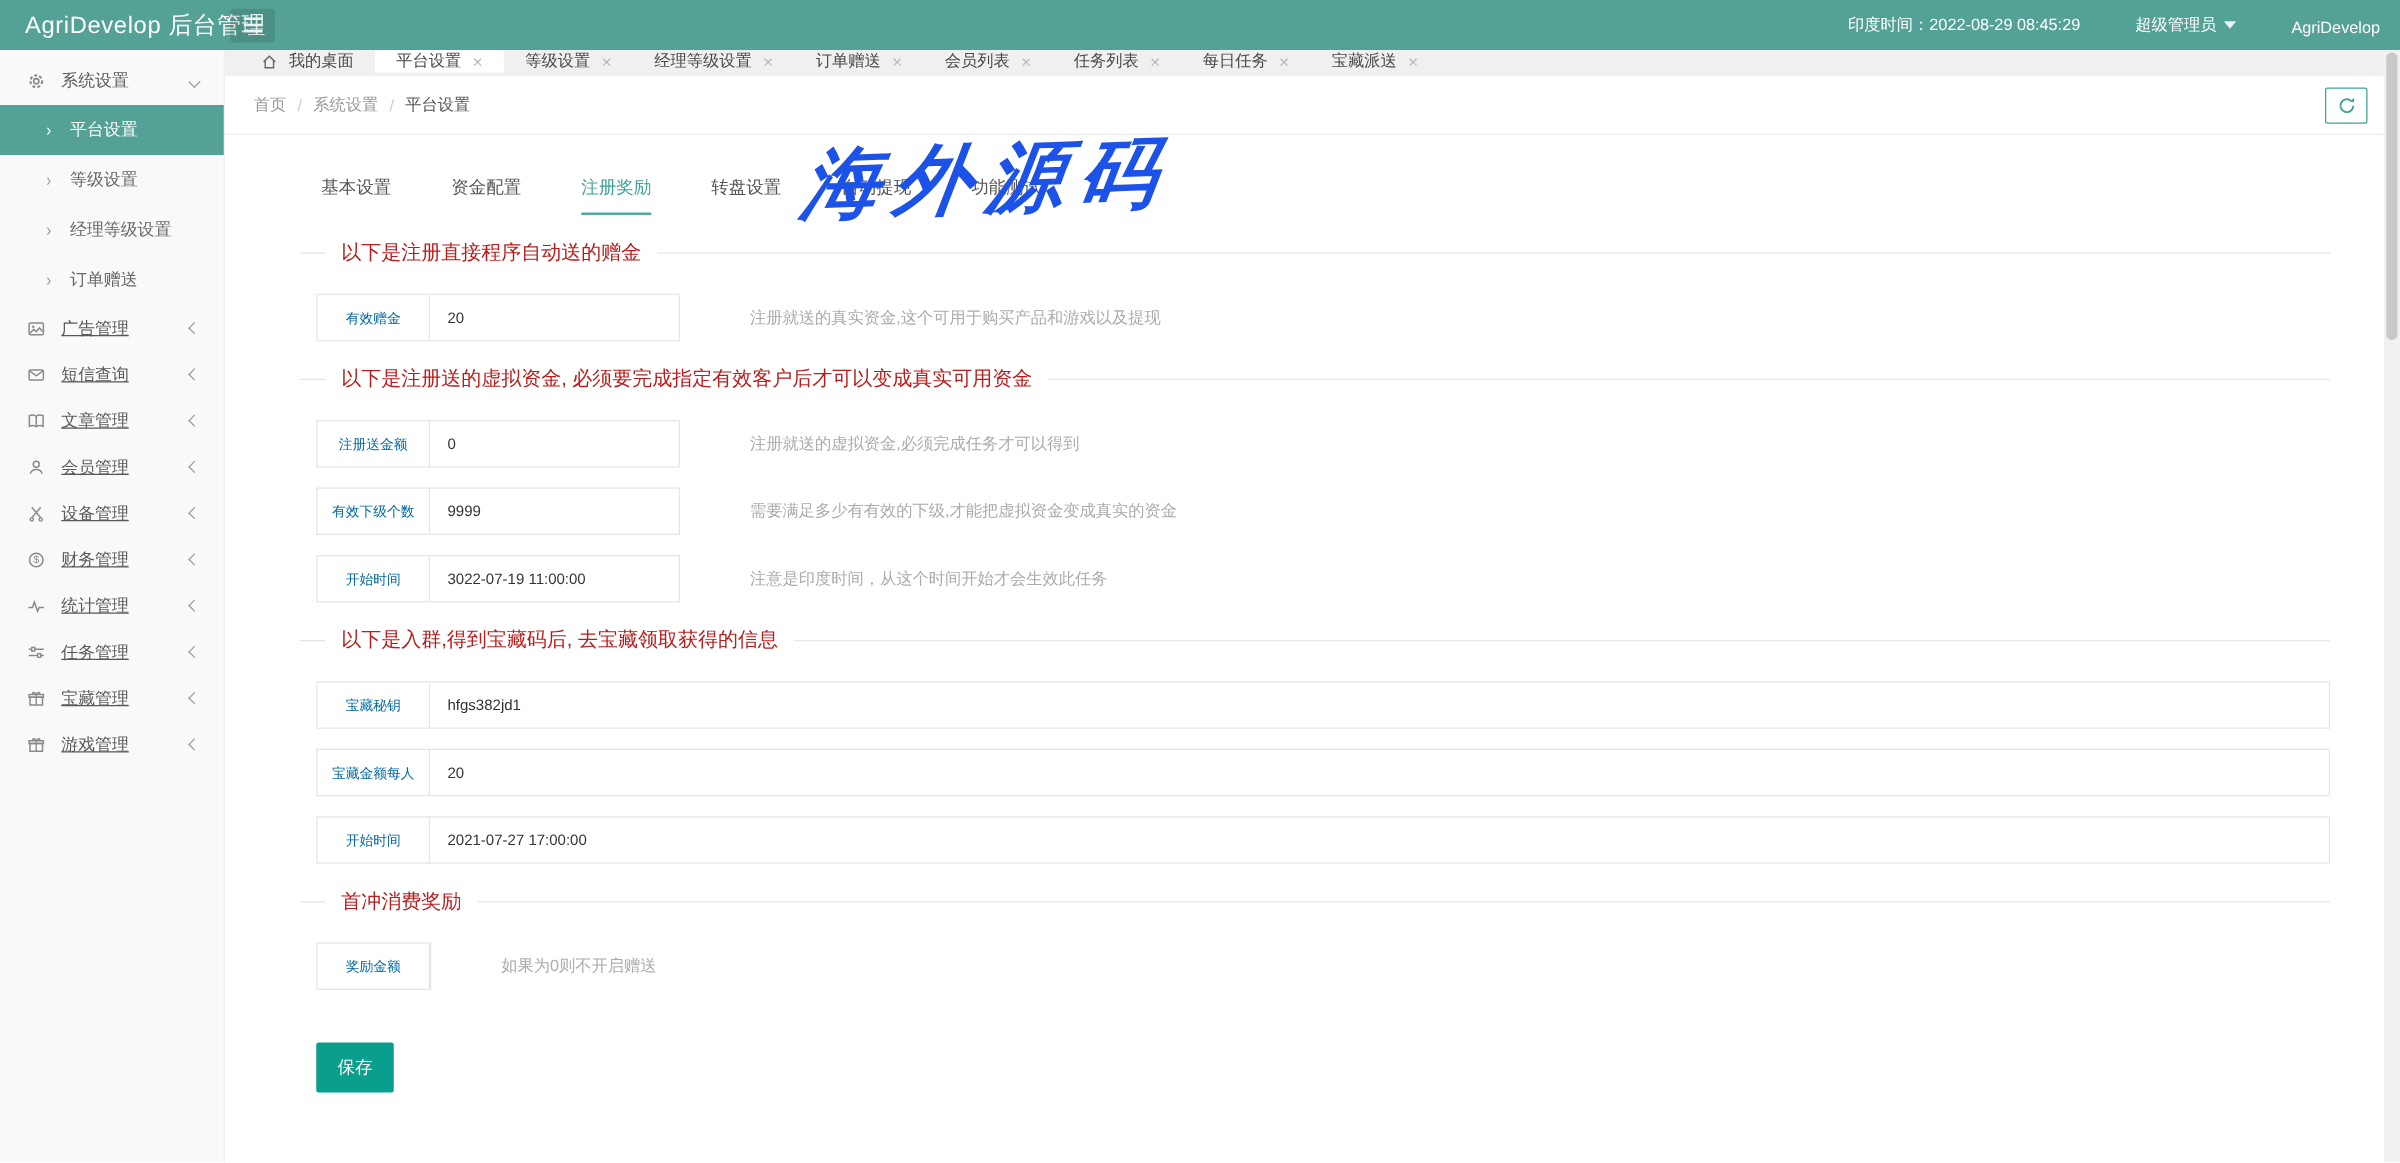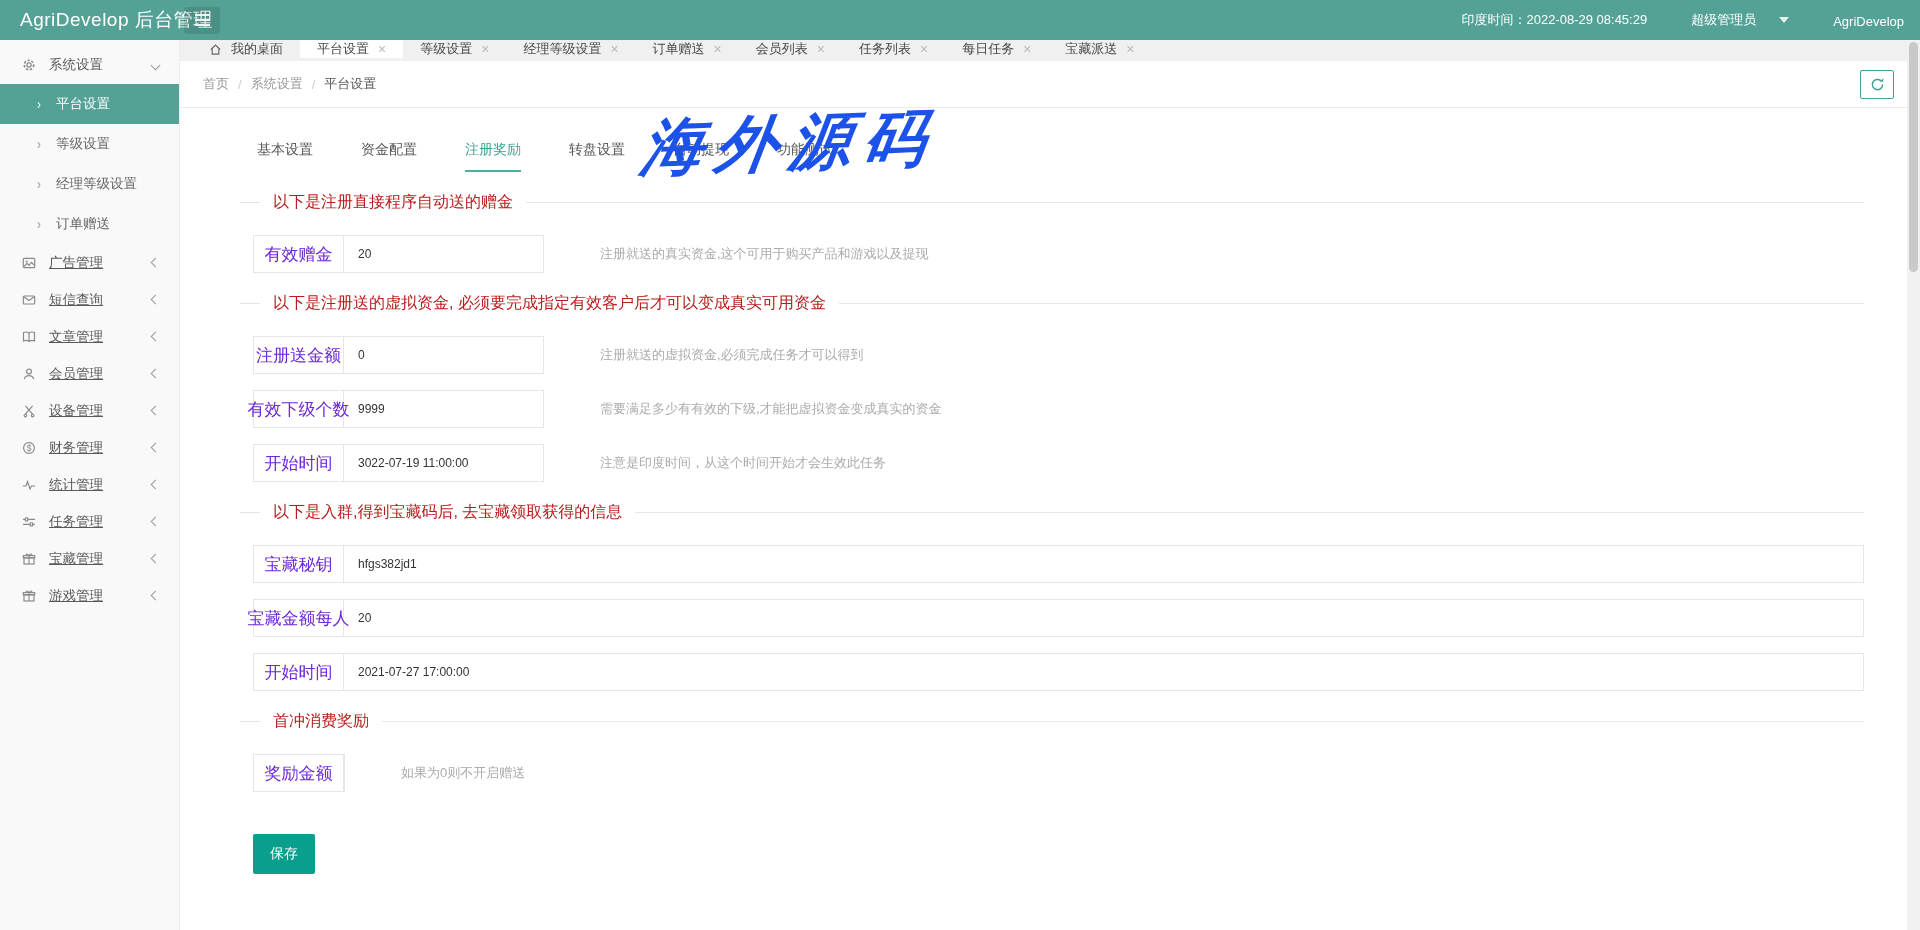--- a/index.html
+++ b/index.html
@@ -6,21 +6,21 @@
   html,body { width:1920px; height:930px; overflow:hidden; background:#fff;
     font-family:"Liberation Sans","DejaVu Sans",sans-serif; }
 
   
   .header { height:40px; background:#54a195; display:flex; align-items:center; color:#fff; }
   .header .title { font-size:19px; padding-left:20px; width:160px; letter-spacing:.5px; white-space:nowrap; }
   .burger { width:36px; height:27px; margin-left:24px; background:rgba(0,0,0,.10); border-radius:3px;
     display:flex; flex-direction:column; justify-content:center; gap:3px; align-items:center; cursor:pointer; }
   .burger i { display:block; width:15px; height:2px; background:#eaf4f2; }
   .header-right { margin-left:auto; display:flex; align-items:flex-end; gap:44px; font-size:13px; padding-right:16px; }
-  .role { display:flex; align-items:center; gap:23px; cursor:pointer; }
+  .role { display:flex; align-items:center; gap:6px; cursor:pointer; }
   .caret { width:0; height:0; border-left:5px solid transparent; border-right:5px solid transparent; border-top:6px solid #e8f2f0; }
 
   
   .layout { display:flex; height:890px; }
   .sidebar { width:180px; background:#f9f9f9; border-right:1px solid #eee; padding-top:6px; flex:none; }
   .main { flex:1; position:relative; background:#fff; min-width:0; }
 
   
   .chev { width:7px; height:7px; border-right:1.5px solid #9a9a9a; border-bottom:1.5px solid #9a9a9a; display:inline-block; }
   .chev.down  { transform:rotate(45deg); }
@@ -57,21 +57,21 @@
   .subtab.active { color:#3fa294; border-bottom:2px solid #4fae9c; }
 
   .formwrap { padding:0 28px 0 0; }
   .sec { display:flex; align-items:center; margin:20px 28px 22px 60px; font-size:16px; color:#b91c1c; white-space:nowrap; }
   .sec::before { content:""; width:20px; height:1px; background:#e3e3e3; margin-right:13px; }
   .sec::after  { content:""; flex:1; height:1px; background:#e8e8e8; margin-left:13px; }
 
   .form-item { display:flex; align-items:center; margin:0 28px 16px 73px; }
   .pair { display:flex; border:1px solid #e6e6e6; height:38px; background:#fff; }
   .pair .lbl { width:90px; display:flex; align-items:center; justify-content:center; border-right:1px solid #e6e6e6;
-    font-size:17px; color:#6d28d9; padding:0 6px; white-space:nowrap; }
+    font-size:11px; color:#0369a1; padding:0 6px; white-space:nowrap; }
   .pair input { border:none; outline:none; height:100%; padding:0 14px; font-size:12px; color:#333; width:199px; background:transparent; }
   .form-item.wide { }
   .form-item.wide .pair { flex:1; }
   .form-item.wide .pair input { width:auto; flex:1; }
   .help { margin-left:56px; font-size:13px; color:#ababab; white-space:nowrap; }
 
   .save-btn { margin:26px 0 0 73px; width:62px; height:40px; background:#0a9e8c; color:#fff; border:none;
     border-radius:2px; font-size:14px; cursor:pointer; font-family:inherit; }
 
   

